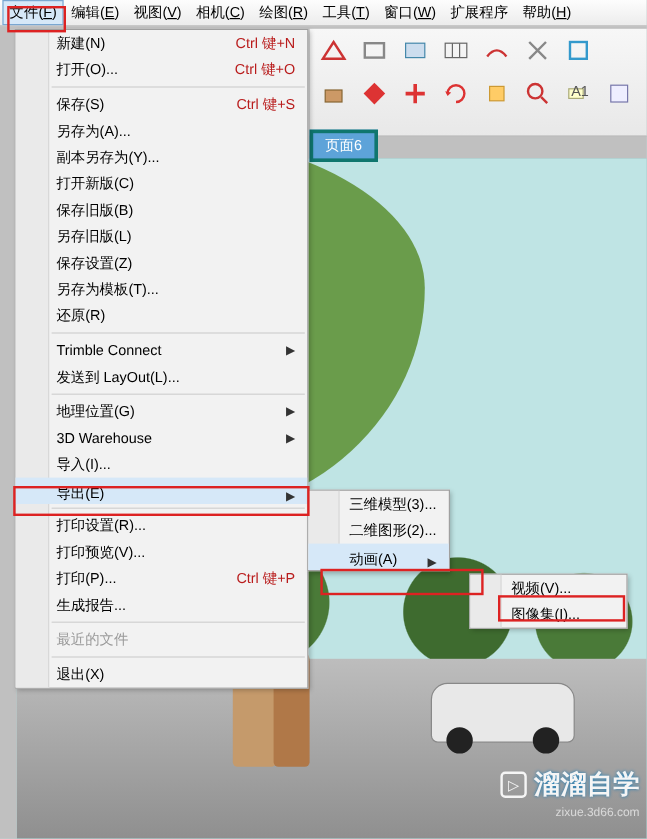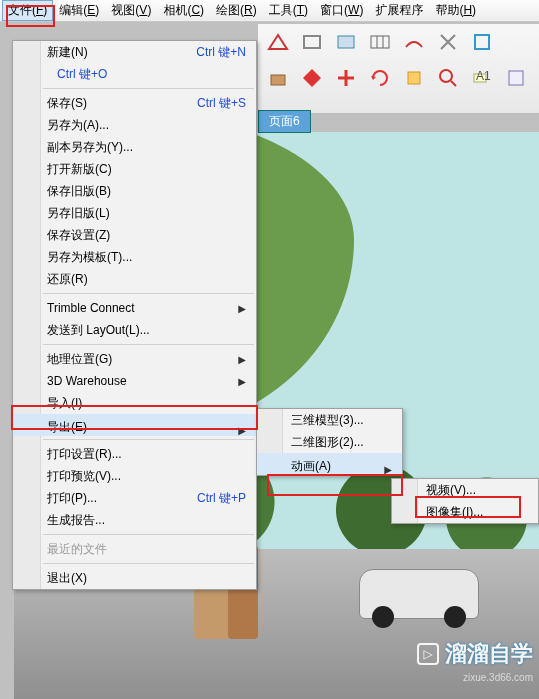--- a/index.html
+++ b/index.html
@@ -10,41 +10,41 @@
 .menubar-item { padding: 18px 6px; cursor: pointer; position: relative; }
 .menubar-item.active { background: #d6e8f8; border: 1px solid #7aa7d1; padding: 1px 5px; }
 .hotkey { text-decoration: underline; }
 
 .highlight-red { border: 2px solid #d22; position: absolute; pointer-events: none; z-index: 20; }
 .hl-file { left: 6px; top: 5px; width: 49px; height: 22px; }
 .hl-export { left: 11px; top: 405px; width: 247px; height: 25px; }
 .hl-anim { left: 267px; top: 474px; width: 136px; height: 22px; }
 .hl-image { left: 415px; top: 496px; width: 106px; height: 22px; }
 
-.dropdown { position: absolute; left: 12px; top: 40px; width: 245px; background: #f2f2f2; border: 1px solid #a0a0a0; box-shadow: 2px 2px 4px rgba(0,0,0,0.25); z-index: 10; }
+.dropdown { position: absolute; left: 12px; top: 24px; width: 245px; background: #f2f2f2; border: 1px solid #a0a0a0; box-shadow: 2px 2px 4px rgba(0,0,0,0.25); z-index: 10; }
 .dropdown .gutter { position: absolute; left: 0; top: 0; width: 28px; height: 100%; background: #eaeaea; border-right: 1px solid #d8d8d8; }
 .menu-item { position: relative; display: flex; align-items: center; height: 22px; padding-left: 34px; padding-right: 10px; cursor: pointer; }
 .menu-item:hover, .menu-item.hover { background: #d6e8f8; align-items: flex-end; }
 .menu-item.disabled { color: #9a9a9a; cursor: default; }
 .menu-item .label { flex: 1; }
-.menu-item .shortcut { color: #1d4ed8; margin-left: 10px; }
+.menu-item .shortcut { color: #b91c1c; margin-left: 10px; }
 .menu-item .arrow { color: #333; font-size: 10px; }
 .menu-sep { height: 1px; margin: 3px 2px 3px 30px; background: #d0d0d0; }
 
 .submenu { position: absolute; background: #f2f2f2; border: 1px solid #a0a0a0; box-shadow: 2px 2px 4px rgba(0,0,0,0.25); z-index: 12; }
 .submenu .gutter { position: absolute; left: 0; top: 0; width: 26px; height: 100%; background: #eaeaea; border-right: 1px solid #d8d8d8; }
-.sub-export { left: 256px; top: 408px; width: 147px; }
-.sub-anim { left: 391px; top: 478px; width: 148px; }
+.sub-export { left: 256px; top: 408px; width: 119px; }
+.sub-anim { left: 391px; top: 478px; width: 132px; }
 
 .toolbar-area { position: absolute; left: 258px; top: 24px; right: 0; height: 90px; background: linear-gradient(#f7f7f7,#e8e8e8); border-bottom: 1px solid #bcbcbc; z-index: 1; }
 .toolbar-row { display: flex; gap: 6px; padding: 4px 6px; align-items: flex-start; }
 .tb-icon { width: 28px; height: 28px; display: flex; align-items: center; justify-content: center; border-radius: 3px; }
 
 .tabbar { position: absolute; left: 258px; top: 110px; height: 22px; display: flex; align-items: center; z-index: 2; }
-.tab { background: #5da3d9; color: #fff; padding: 2px 10px; border: 1px solid #0f766e; font-size: 12px; }
+.tab { background: #5da3d9; color: #fff; padding: 2px 10px; border: 3px solid #0f766e; font-size: 12px; }
 
 .viewport { position: absolute; left: 14px; top: 132px; right: 0; bottom: 0; background: #9fd3d3; overflow: hidden; z-index: 0; }
 .sky { position: absolute; inset: 0; background: #bfe4e4; }
 .land { position: absolute; left: -40px; top: -20px; width: 380px; height: 320px; background: #6a9c4b; border-radius: 40% 60% 55% 45% / 50% 40% 60% 50%; }
 .trees { position: absolute; left: 0; right: 0; top: 290px; height: 160px; background: radial-gradient(circle at 20% 60%, #3e6b2f 40px, transparent 41px), radial-gradient(circle at 40% 50%, #4a7a38 50px, transparent 51px), radial-gradient(circle at 70% 55%, #3e6b2f 45px, transparent 46px), radial-gradient(circle at 90% 60%, #4a7a38 40px, transparent 41px); }
 .road { position: absolute; left: 0; right: 0; bottom: 0; height: 150px; background: linear-gradient(#bdbdbd,#8f8f8f); }
 .car { position: absolute; bottom: 80px; right: 60px; width: 120px; height: 50px; background: #e8e8e8; border-radius: 14px 14px 6px 6px; border: 1px solid #888; }
 .car::before, .car::after { content:""; position:absolute; bottom:-10px; width:22px; height:22px; background:#222; border-radius:50%; }
 .car::before { left: 12px; } .car::after { right: 12px; }
 .people { position: absolute; bottom: 60px; left: 180px; width: 80px; height: 130px; }
@@ -178,20 +178,21 @@
     </div>
   </div>
 
   <div class="dropdown">
     <div class="gutter"></div>
     <div class="menu-item">
         <span class="label">新建(N)</span>
         <span class="shortcut">Ctrl 键+N</span>
       </div>
     <div class="menu-item">
+        <span class="label">打开(O)...</span>
         <span class="shortcut">Ctrl 键+O</span>
       </div>
     <div class="menu-sep"></div>
     <div class="menu-item">
         <span class="label">保存(S)</span>
         <span class="shortcut">Ctrl 键+S</span>
       </div>
     <div class="menu-item">
         <span class="label">另存为(A)...</span>
       </div>

